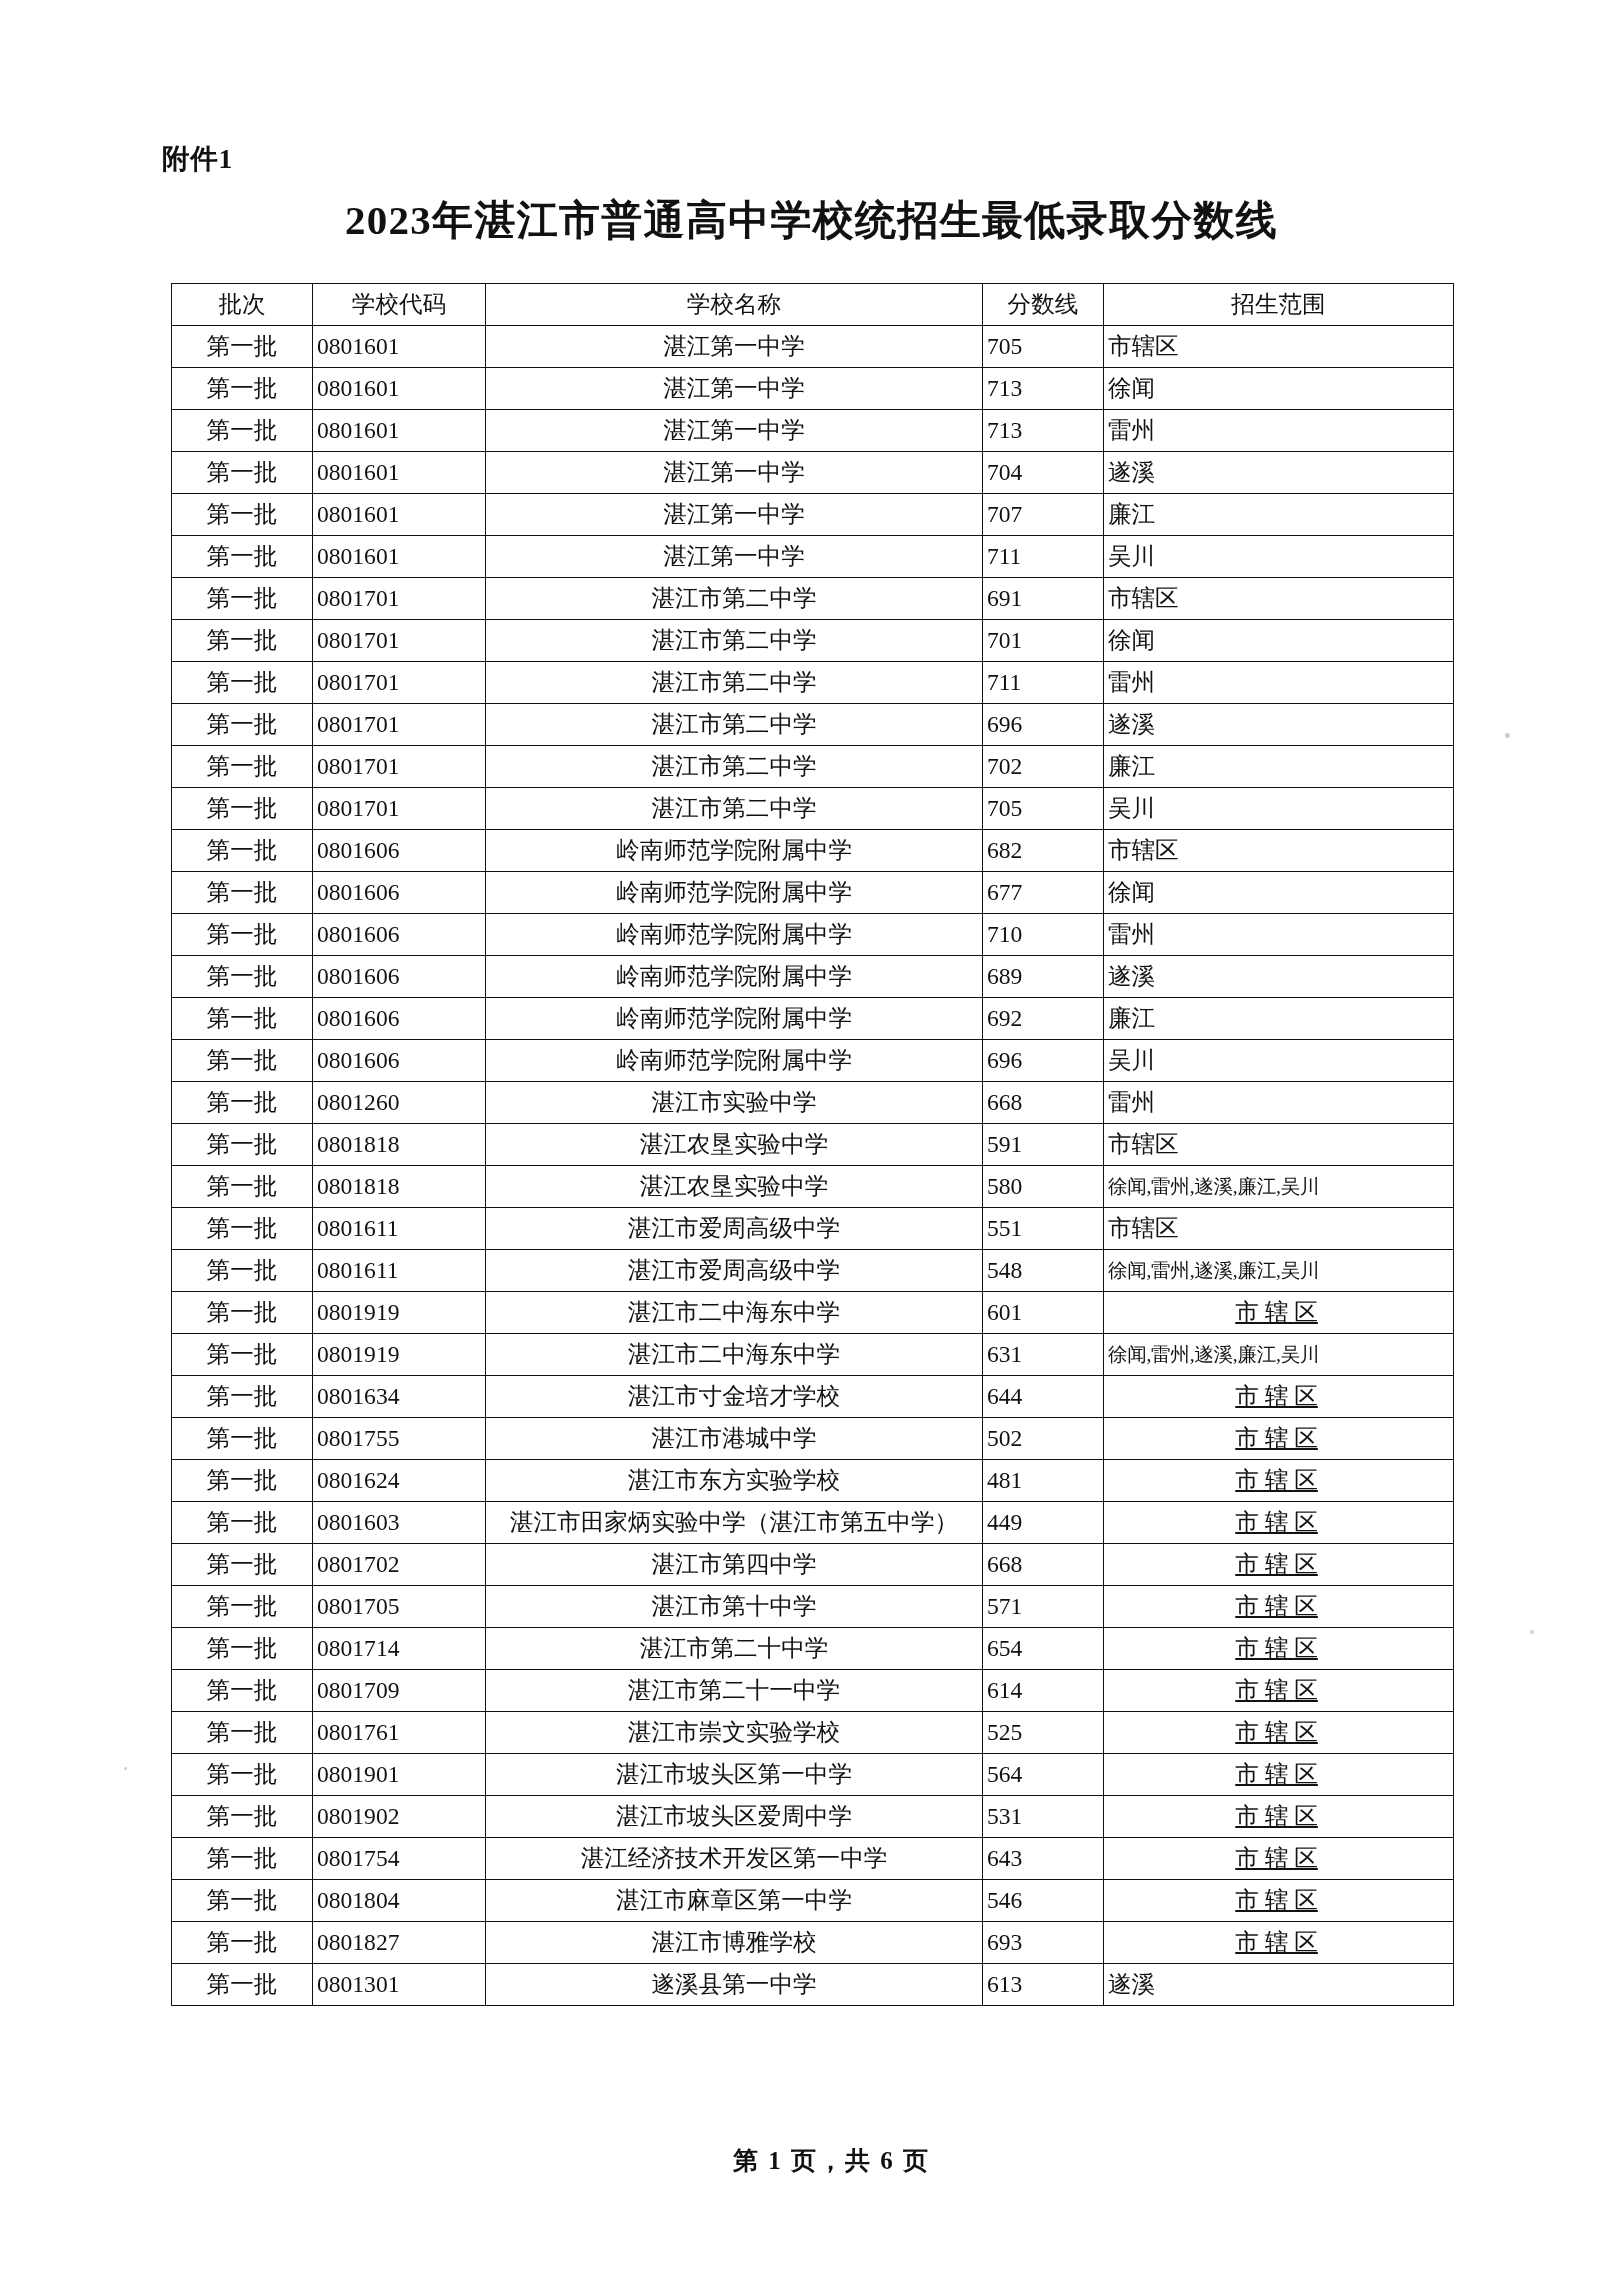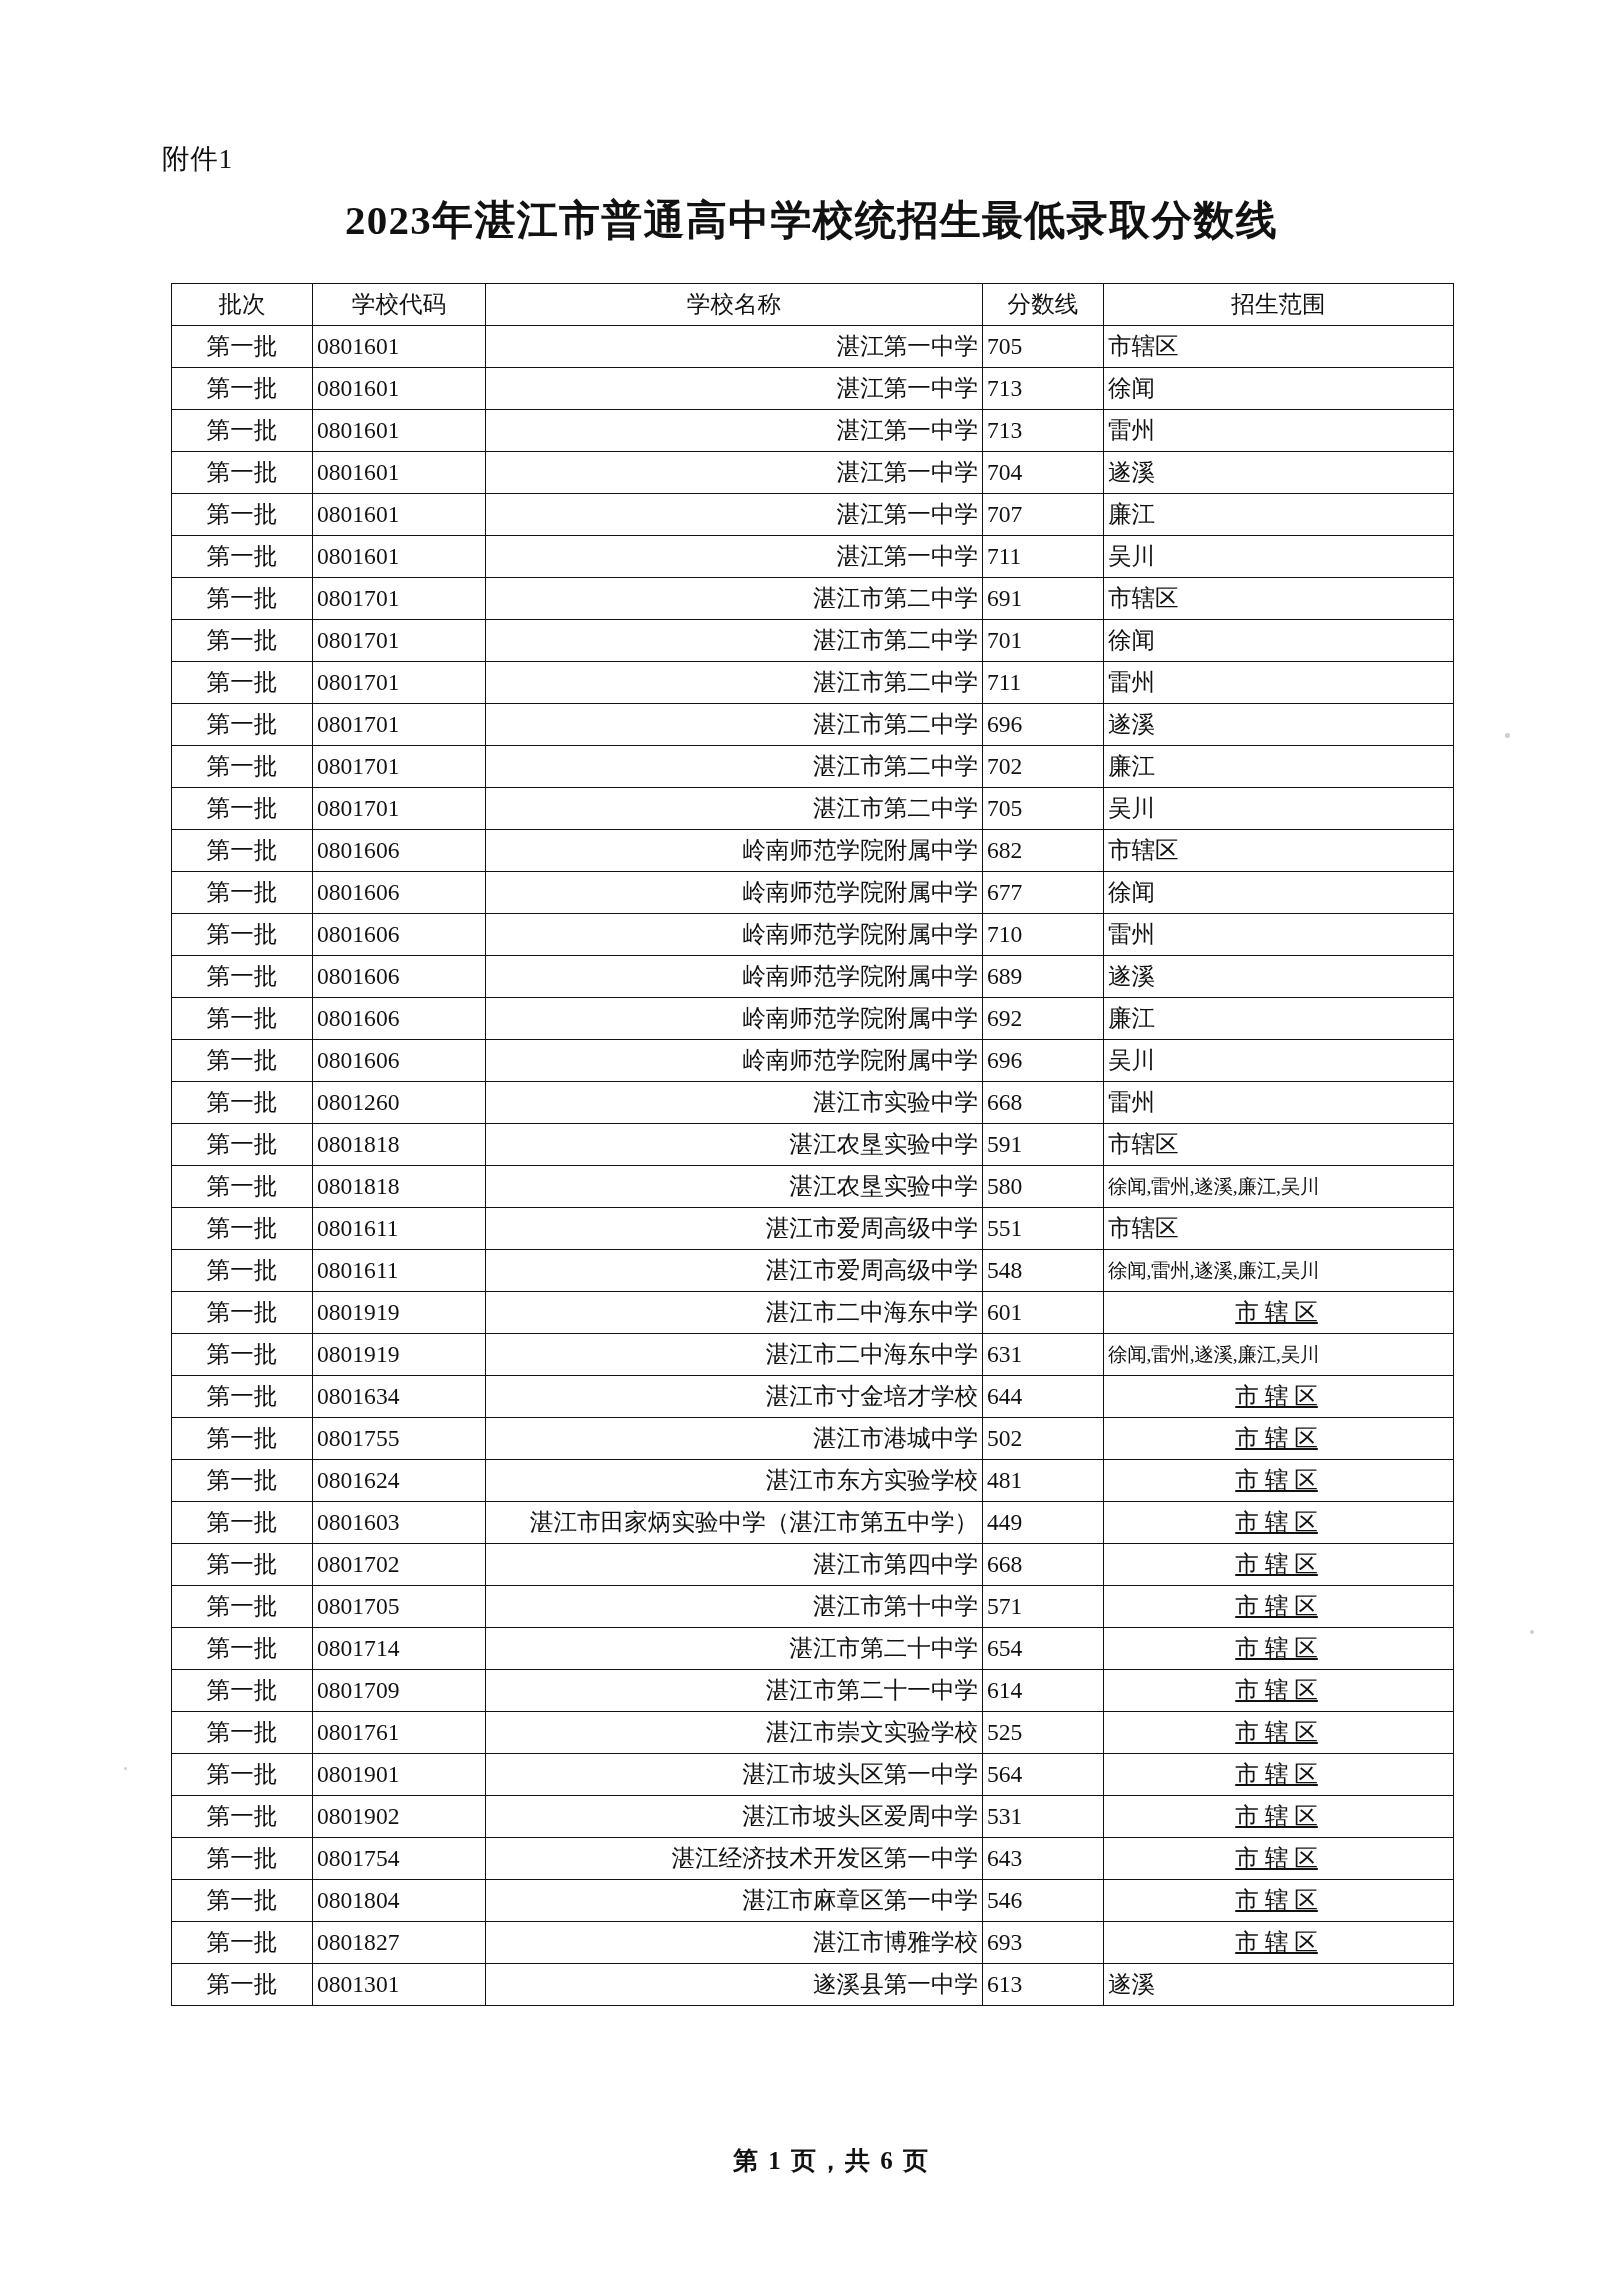--- a/index.html
+++ b/index.html
@@ -22,20 +22,21 @@
     height: 2295px;
     padding: 0;
   }
   .attach-label {
     position: absolute;
     left: 162px;
     top: 141px;
     font-size: 27.5px;
     font-family: "Liberation Serif", "DejaVu Serif", serif;
     letter-spacing: 0.7px;
+    font-weight: bold;
   }
   .doc-title {
     position: absolute;
     left: 0;
     top: 193px;
     width: 1623px;
     text-align: center;
     font-size: 41px;
     font-weight: bold;
     letter-spacing: 1.3px;
@@ -63,21 +64,21 @@
   }
   col.c-batch { width: 141px; }
   col.c-code  { width: 173px; }
   col.c-name  { width: 497px; }
   col.c-score { width: 121px; }
   col.c-range { width: 350px; }
 
   .th-center { text-align: center; }
   td.batch { text-align: center; }
   td.code  { text-align: left; padding-left: 9.2px; }
-  td.name  { text-align: right; padding-left: 13px; }
+  td.name  { text-align: center; padding-left: 13px; }
   td.score { text-align: left; padding-left: 10.5px; }
   td.range { text-align: left; padding-left: 11.8px; }
   td.range.center { text-align: center; padding-left: 0; text-decoration: underline; }
 
   td.small { font-size: 17.7px; }
   td.range.tiny { font-size: 19.6px; letter-spacing: -0.3px; }
 
   .footer {
     position: absolute;
     left: 0;

